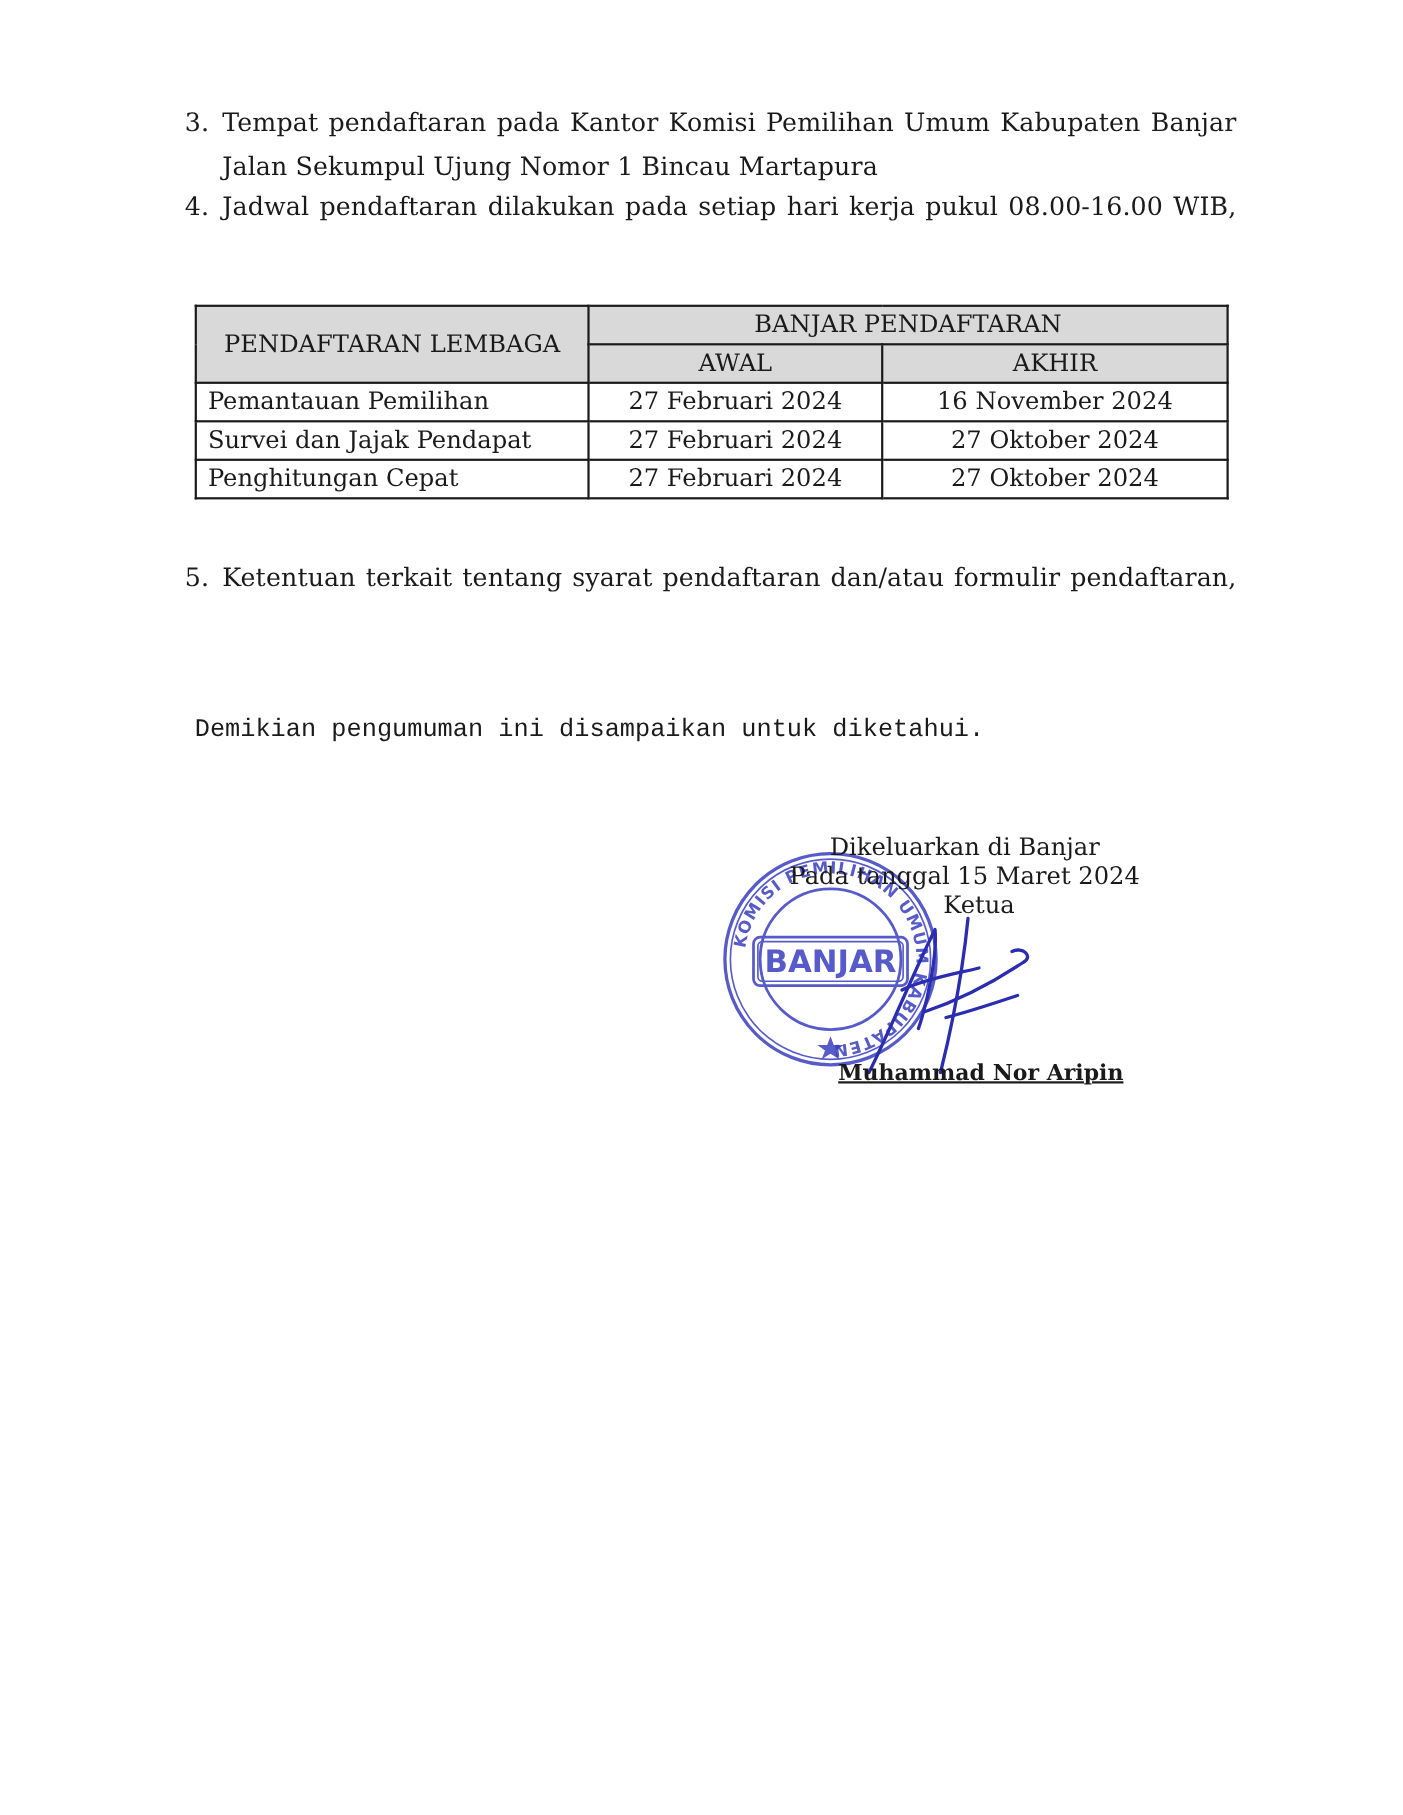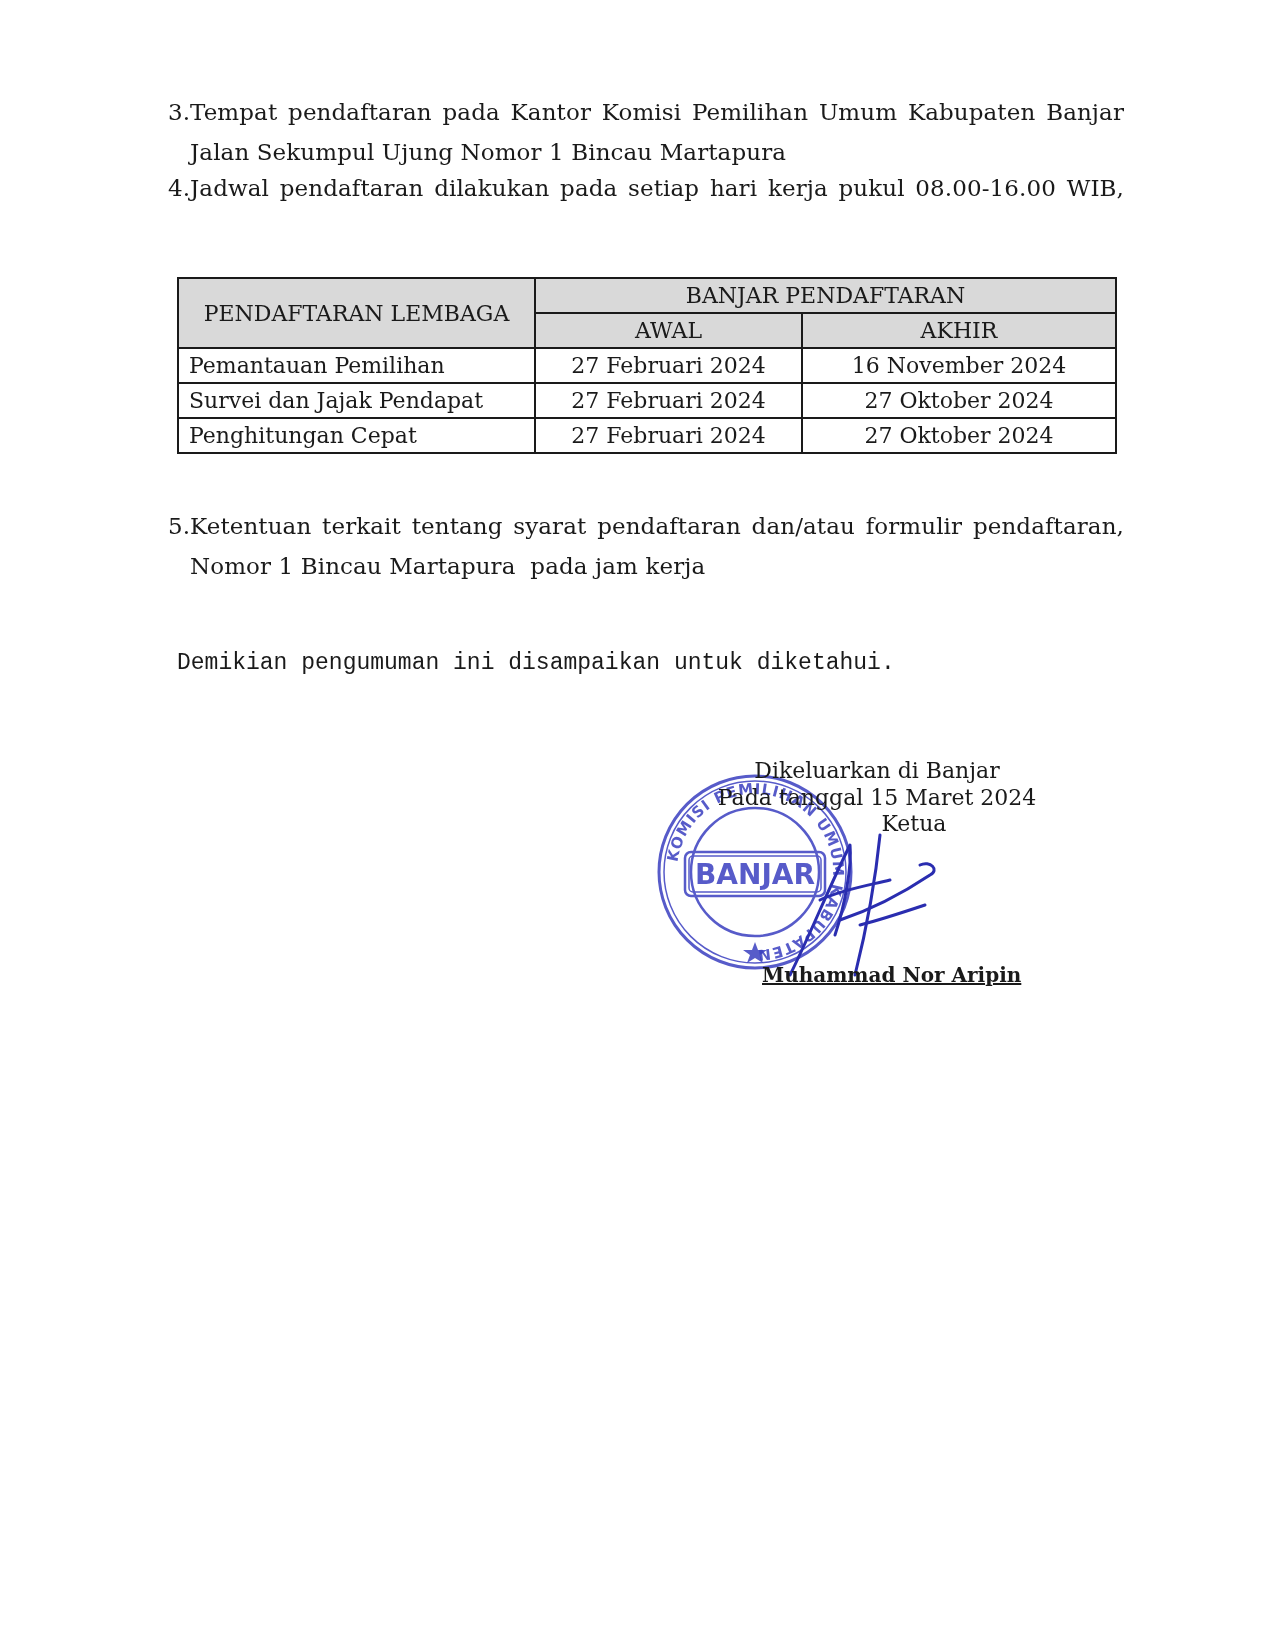--- a/index.html
+++ b/index.html
@@ -1,21 +1,21 @@
 <!DOCTYPE html>
 <html><head>
 <meta charset="utf-8">
 <style>
   html, body { margin: 0; padding: 0; background: #ffffff; }
   body { width: 1275px; height: 1650px; position: relative; overflow: hidden;
          font-family: "DejaVu Serif", serif; color: #1a1a1a; }
   .page { position: absolute; left: 0; top: 0; width: 1275px; height: 1650px; }
   .item { position: absolute; left: 168px; width: 956px; font-size: 23px; line-height: 40px; letter-spacing: 0.1px; }
   .num { position: absolute; left: 0; top: 0; width: 36px; }
-  .txt { margin-left: 22px; text-align: justify; text-align-last: left; }
+  .txt { margin-left: 34px; text-align: justify; text-align-last: left; }
   .justify-line { text-align: justify; text-align-last: justify; display: block; }
   .plain-line { display: block; }
 
   table.reg { position: absolute; left: 177px; top: 277px; width: 940px; border-collapse: collapse;
               font-size: 22px; }
   table.reg td, table.reg th { border: 2px solid #1a1a1a; padding: 0 10px; height: 33px; font-weight: normal; }
   table.reg th { background: #d9d9d9; text-align: center; }
   table.reg td.c { text-align: center; }
   table.reg td.l { text-align: left; }
 
@@ -72,21 +72,20 @@
       <td class="c">27 Februari 2024</td>
       <td class="c">27 Oktober 2024</td>
     </tr>
   </tbody>
     </table>
 
   <div class="item" style="top:506px;">
     <span class="num">5.</span>
     <div class="txt">
       <span class="justify-line">Ketentuan terkait tentang syarat pendaftaran dan/atau formulir pendaftaran,</span>
-      <span class="plain-line" style="white-space:pre;">Nomor 1 Bincau Martapura  pada jam kerja</span>
     </div>
   </div>
 
   <div class="closing">Demikian pengumuman ini disampaikan untuk diketahui.</div>
 
   <svg class="stamp" viewBox="0 0 200 200">
     <defs>
       <path id="ringPath" d="M 100,100 m -78,0 a 78,78 0 1,1 156,0 a 78,78 0 1,1 -156,0"></path>
     </defs>
     <g fill="none" stroke="#3a3fc0" opacity="0.85">
@@ -98,21 +97,21 @@
     </g>
     <text font-family="DejaVu Sans, sans-serif" font-weight="bold" font-size="15" fill="#3a3fc0" opacity="0.85" letter-spacing="1">
       <textPath href="#ringPath" startOffset="2%">KOMISI PEMILIHAN UMUM KABUPATEN</textPath>
     </text>
     <text x="100" y="112" text-anchor="middle" font-family="DejaVu Sans, sans-serif" font-weight="bold" font-size="28" fill="#3a3fc0" opacity="0.85">BANJAR</text>
     <polygon points="100,170 103,178 112,178 105,183 108,191 100,186 92,191 95,183 88,178 97,178" fill="#3a3fc0" opacity="0.85"></polygon>
   </svg>
 
   <div class="sign" style="top:757px;">Dikeluarkan di Banjar</div>
   <div class="sign" style="top:784px;">Pada tanggal 15 Maret 2024</div>
-  <div class="sign" style="top:810px; left:704px;">Ketua</div>
+  <div class="sign" style="top:810px; left:680px;">Ketua</div>
 
   <svg class="signature" viewBox="0 0 180 160">
     <g fill="none" stroke="#2a2db0" stroke-width="3" stroke-linecap="round" stroke-linejoin="round">
       <path d="M 10,150 C 30,110 50,60 70,20 C 72,40 65,80 55,110"></path>
       <path d="M 40,75 C 60,65 90,60 110,55"></path>
       <path d="M 75,150 C 85,110 95,60 100,10"></path>
       <path d="M 60,95 C 90,85 120,70 150,50 C 160,45 150,35 140,40"></path>
       <path d="M 80,100 C 100,95 130,85 145,80"></path>
     </g>
   </svg>

